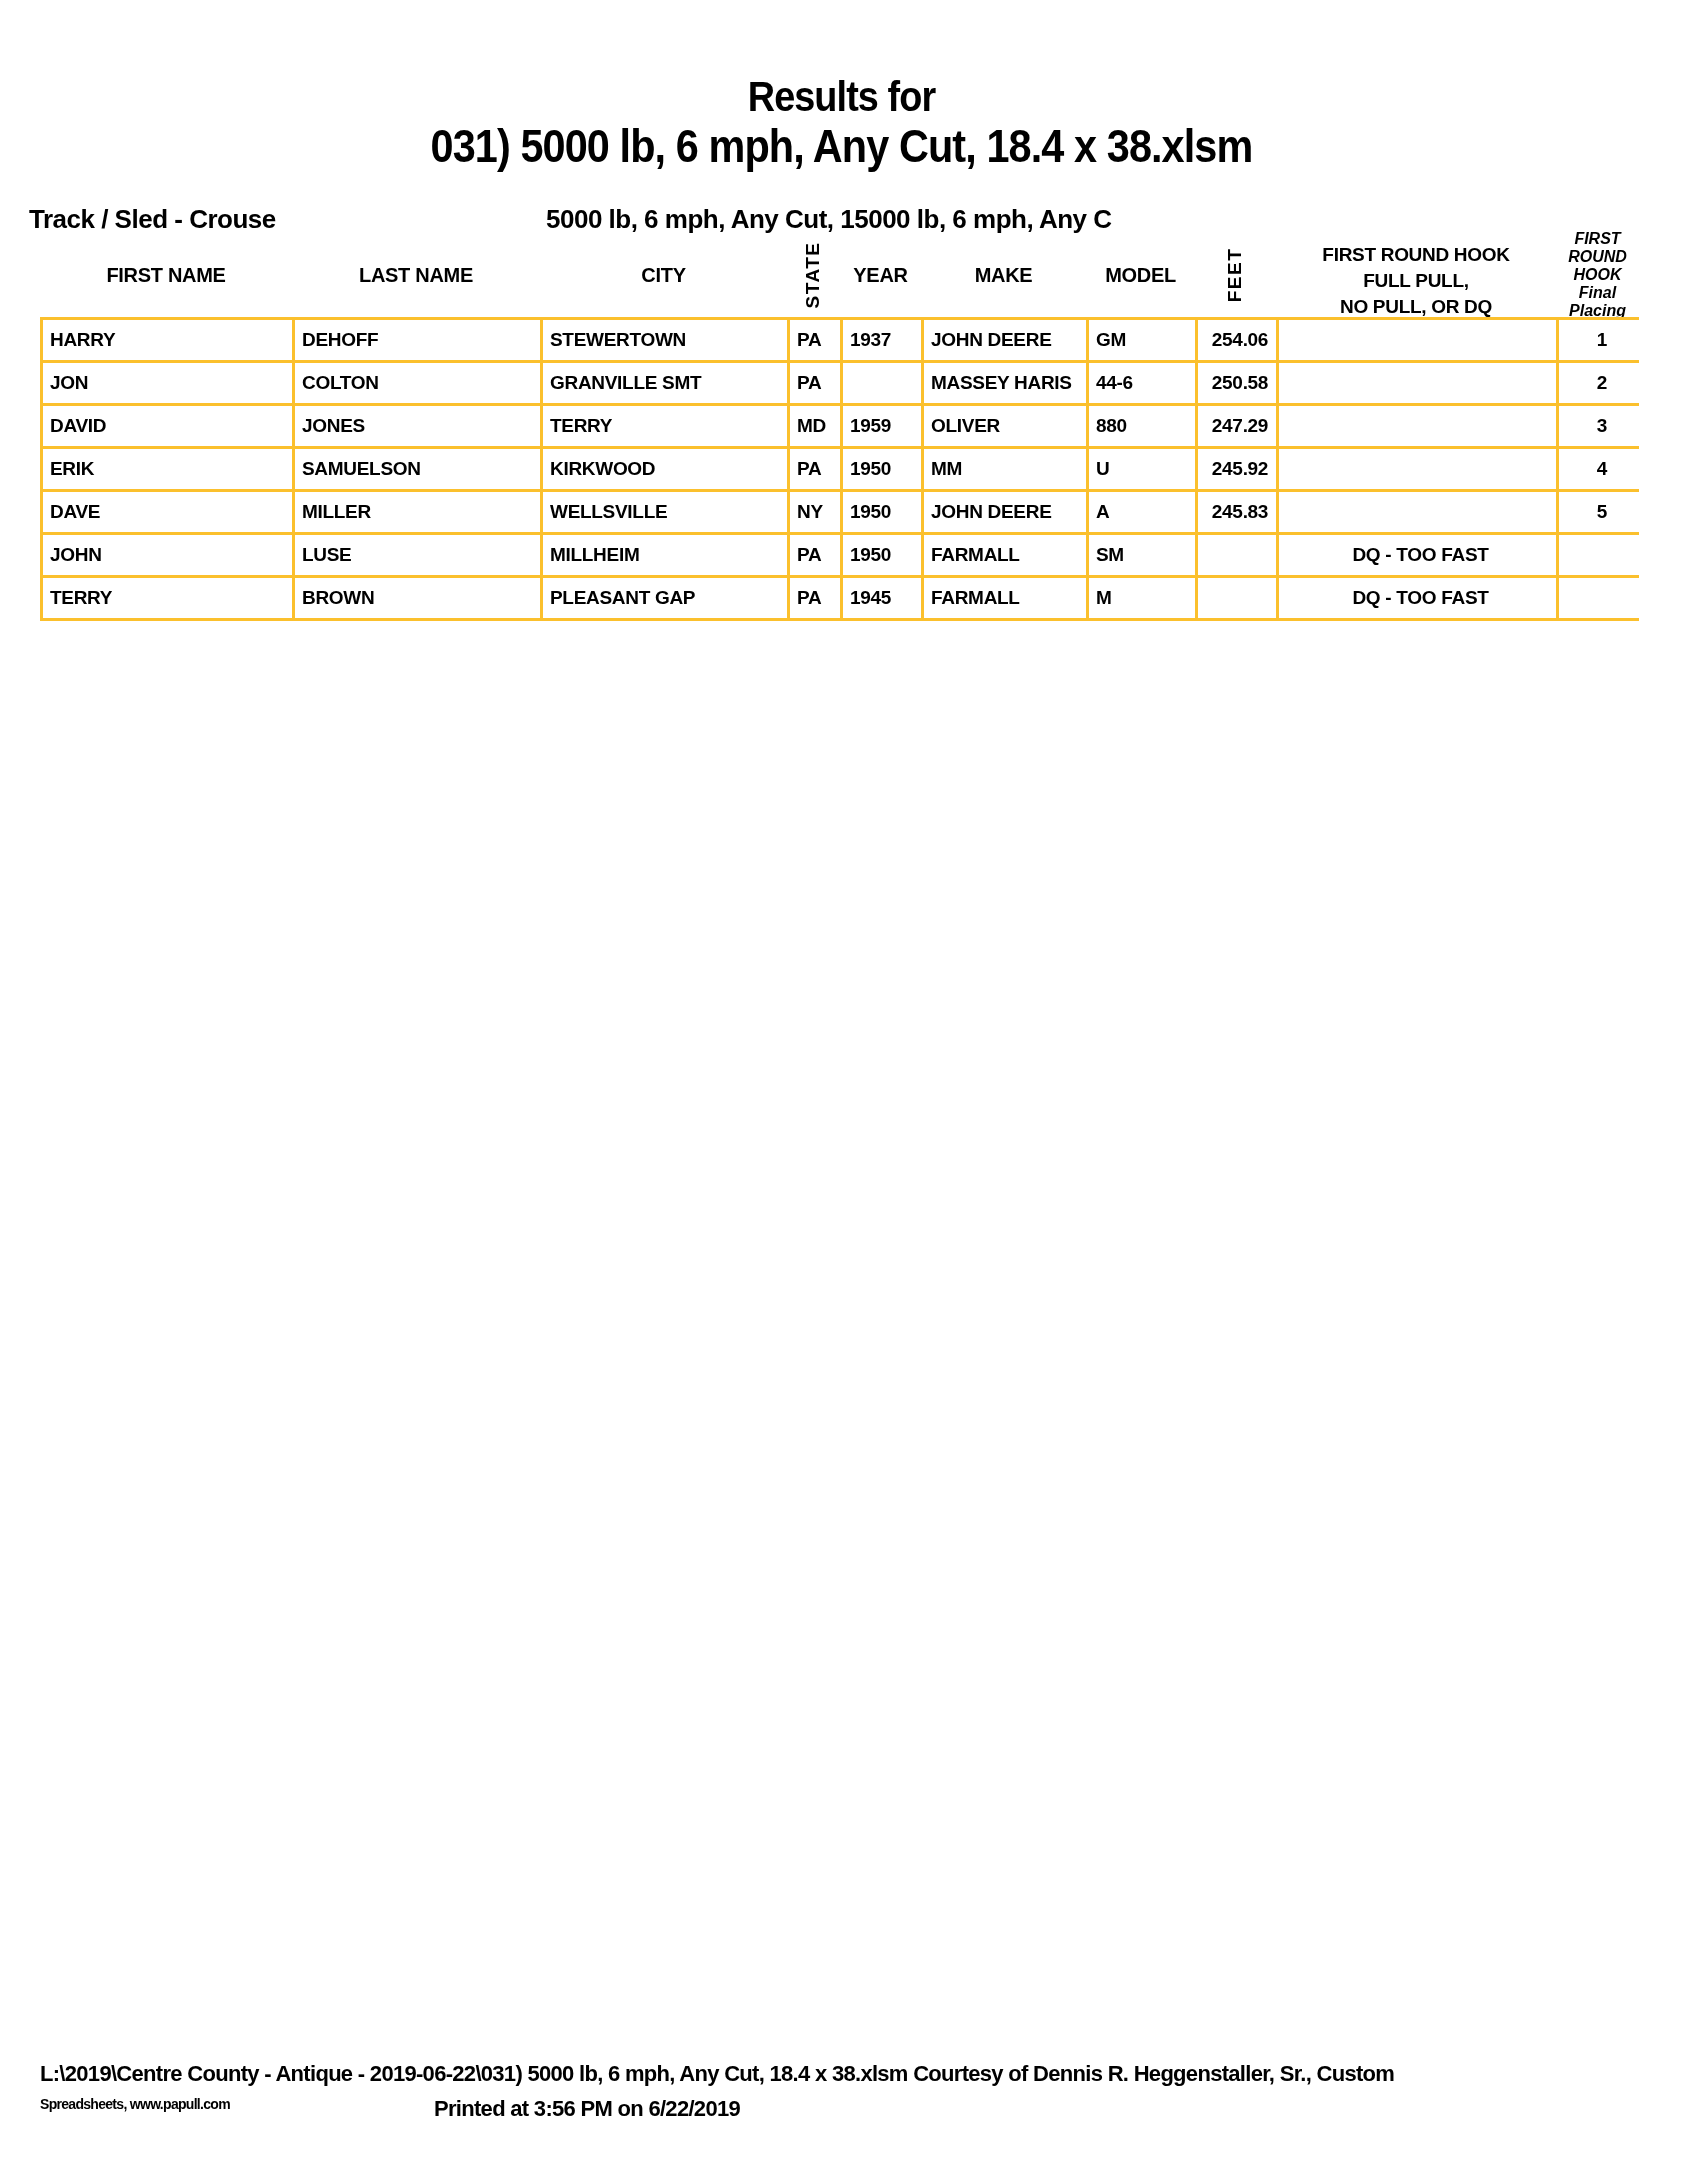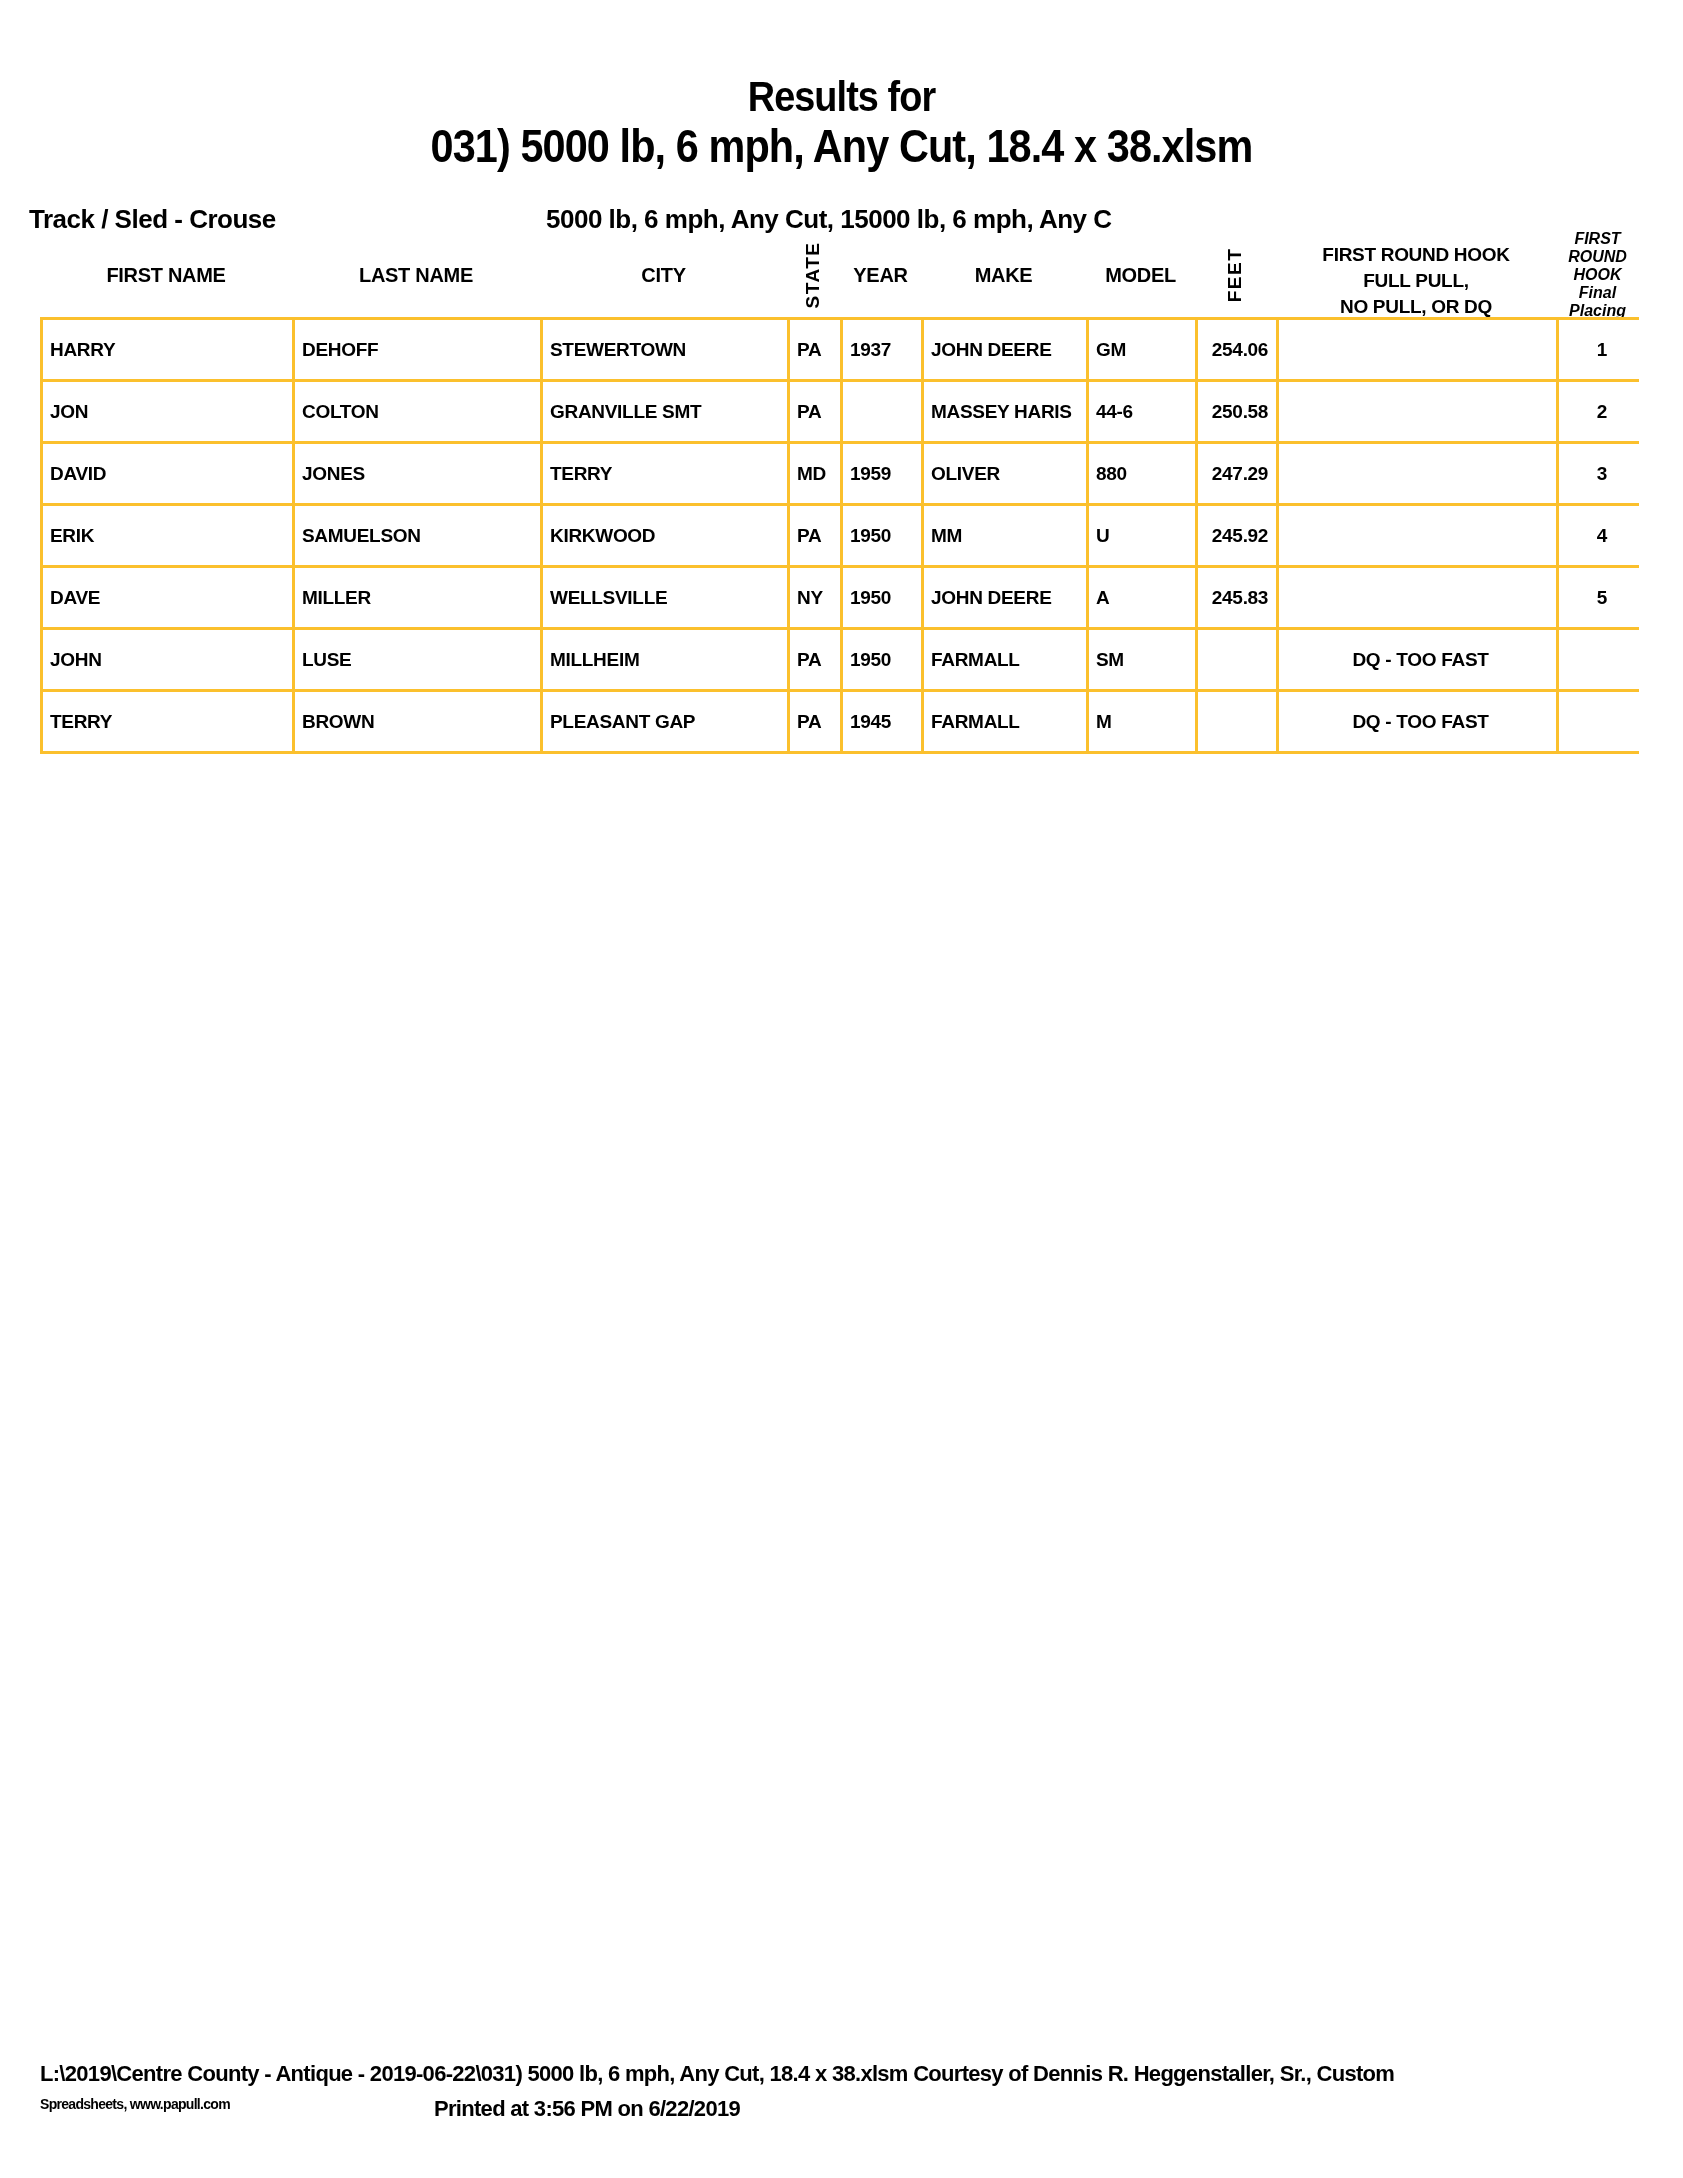--- a/index.html
+++ b/index.html
@@ -49,21 +49,21 @@
   }
   .hcell.multiline { flex-direction: column; justify-content: flex-end; }
   .hcell.hook-header { font-size: 19px; line-height: 26px; }
   .hcell.placing-header { font-size: 16px; line-height: 18px; letter-spacing: 0; font-style: italic; }
 
   
   .table { top: 317px; left: 40px; border-top: 3px solid var(--gold); }
   .trow {
     display: grid;
     grid-template-columns: 252px 248px 247px 53px 81px 165px 109px 81px 280px 83px;
-    height: 62px;
+    height: 43px;
     border-bottom: 3px solid var(--gold);
   }
   .cell {
     border-left: 3px solid var(--gold);
     display: flex; align-items: center;
     font-size: 19px; letter-spacing: -0.3px;
     padding-left: 7px;
     white-space: nowrap; overflow: hidden;
   }
   .cell.col-feet, .cell.col-hook, .cell.col-placing {

